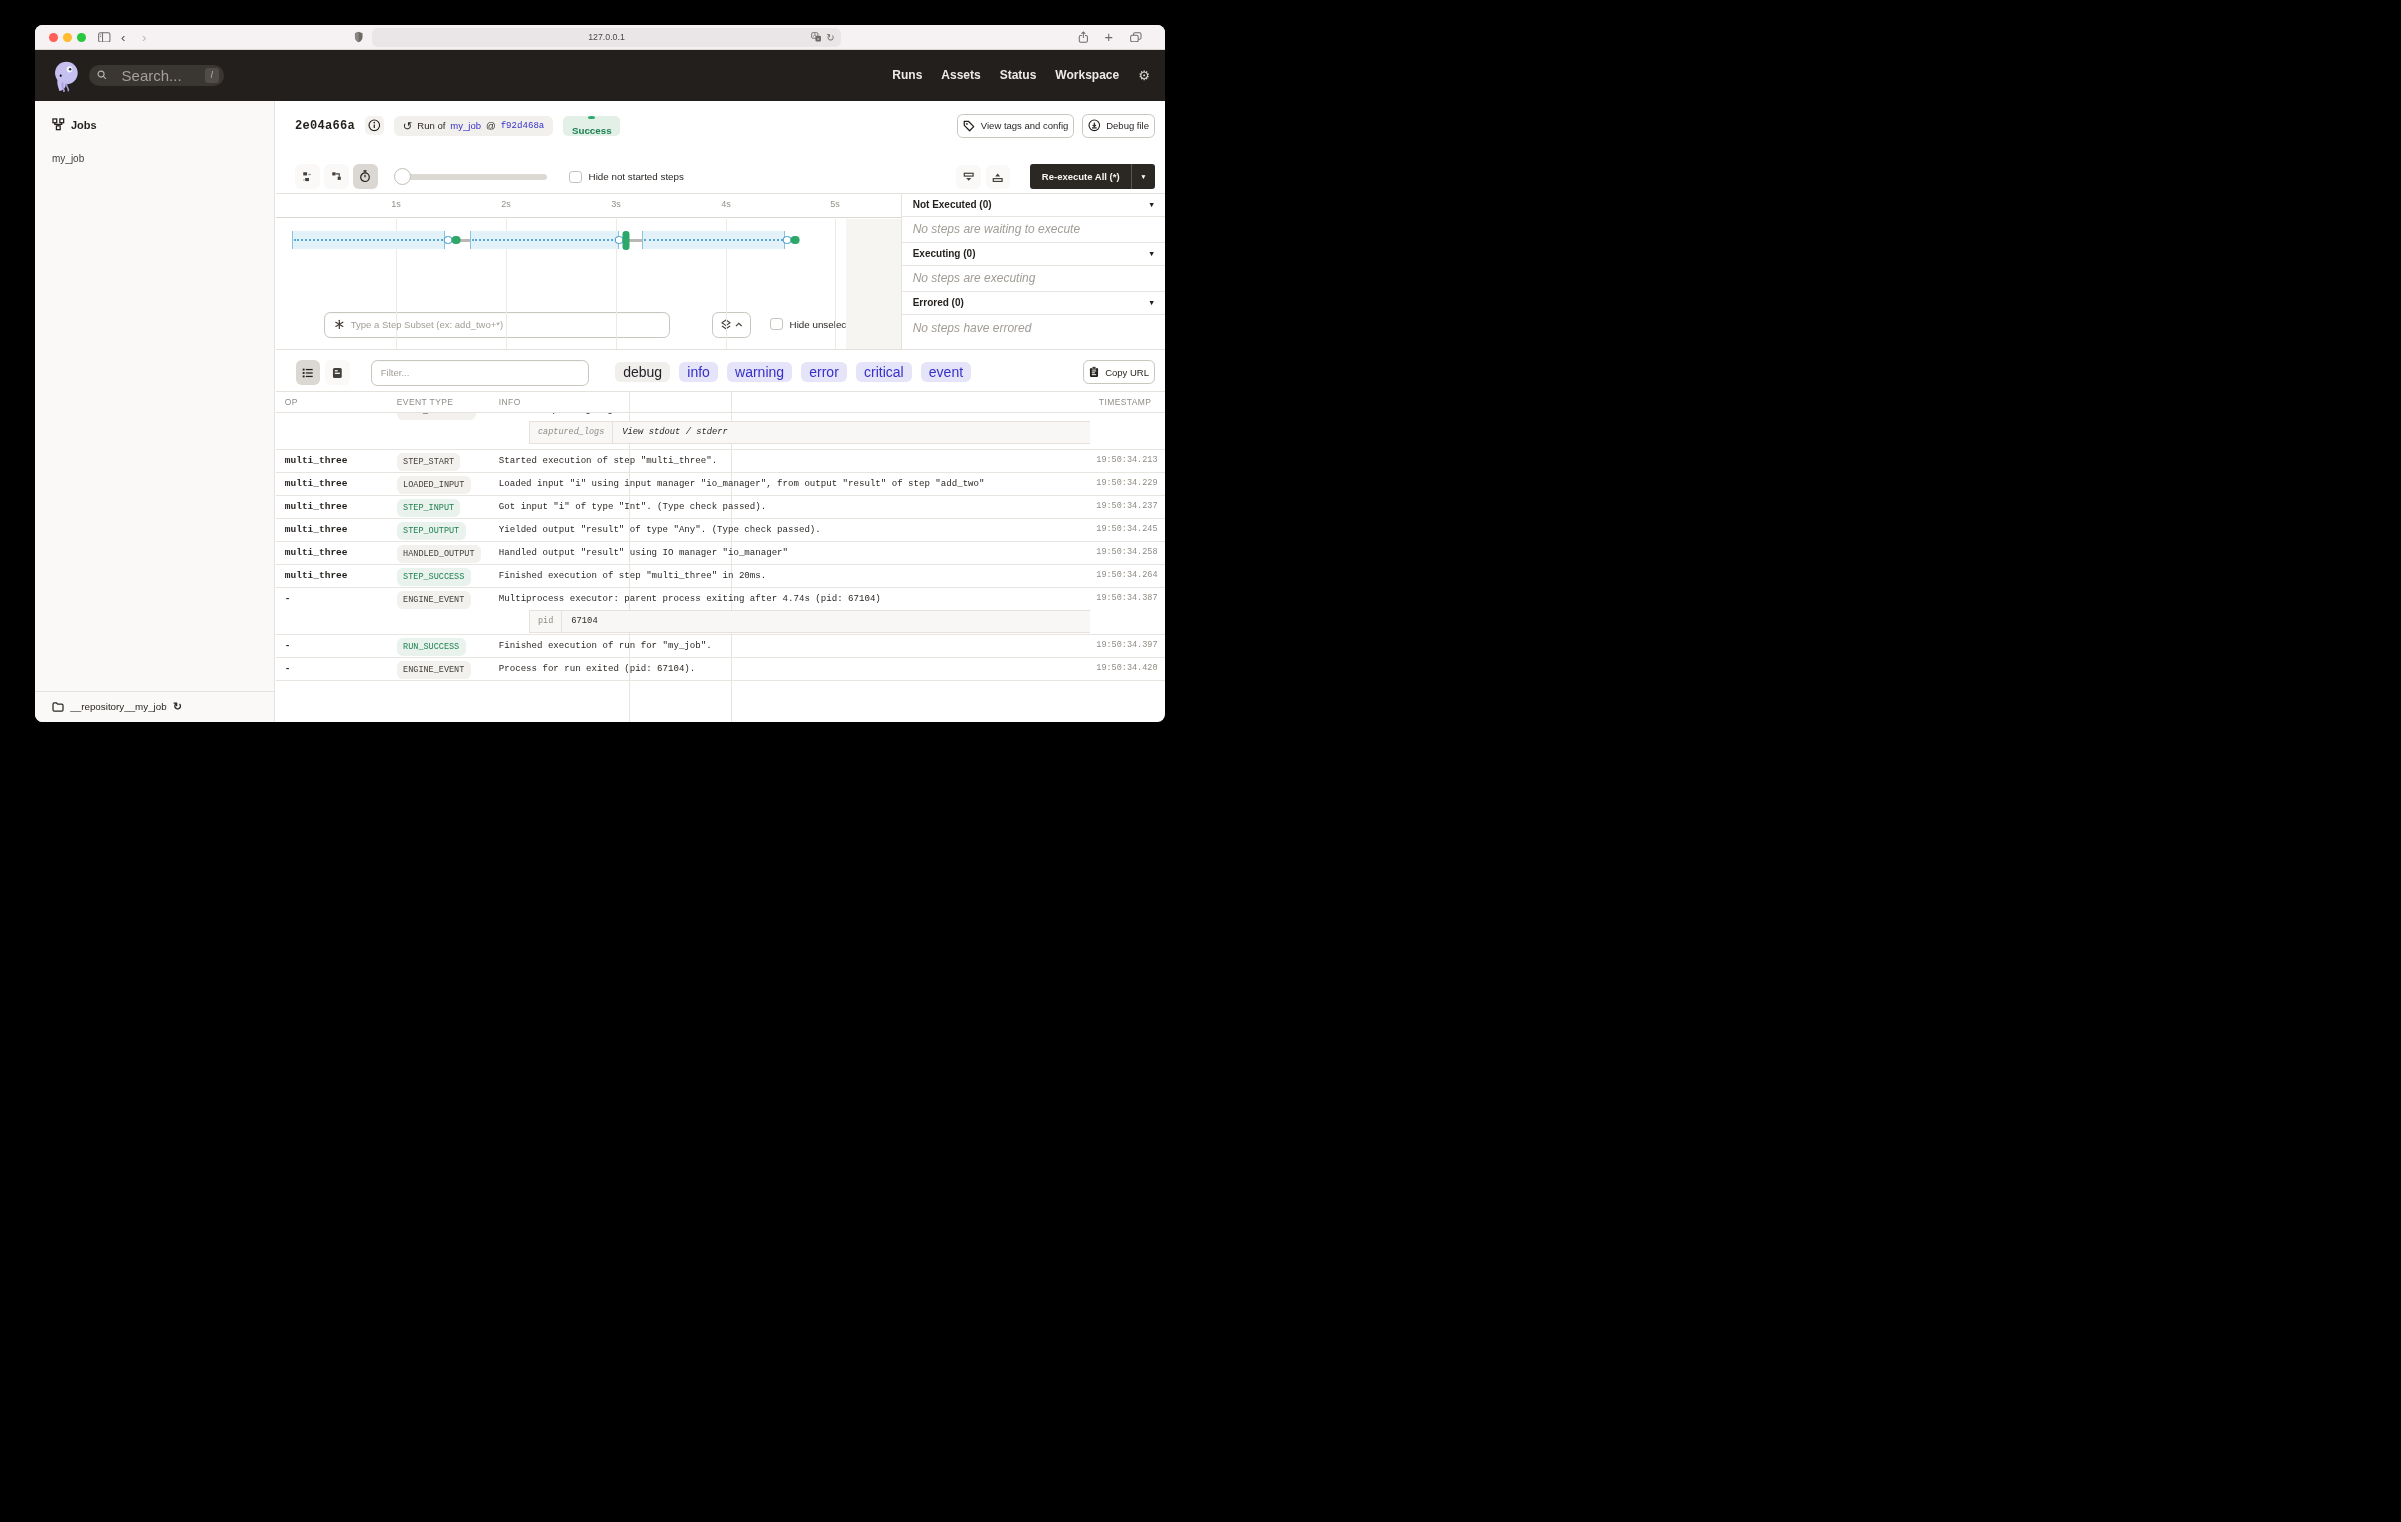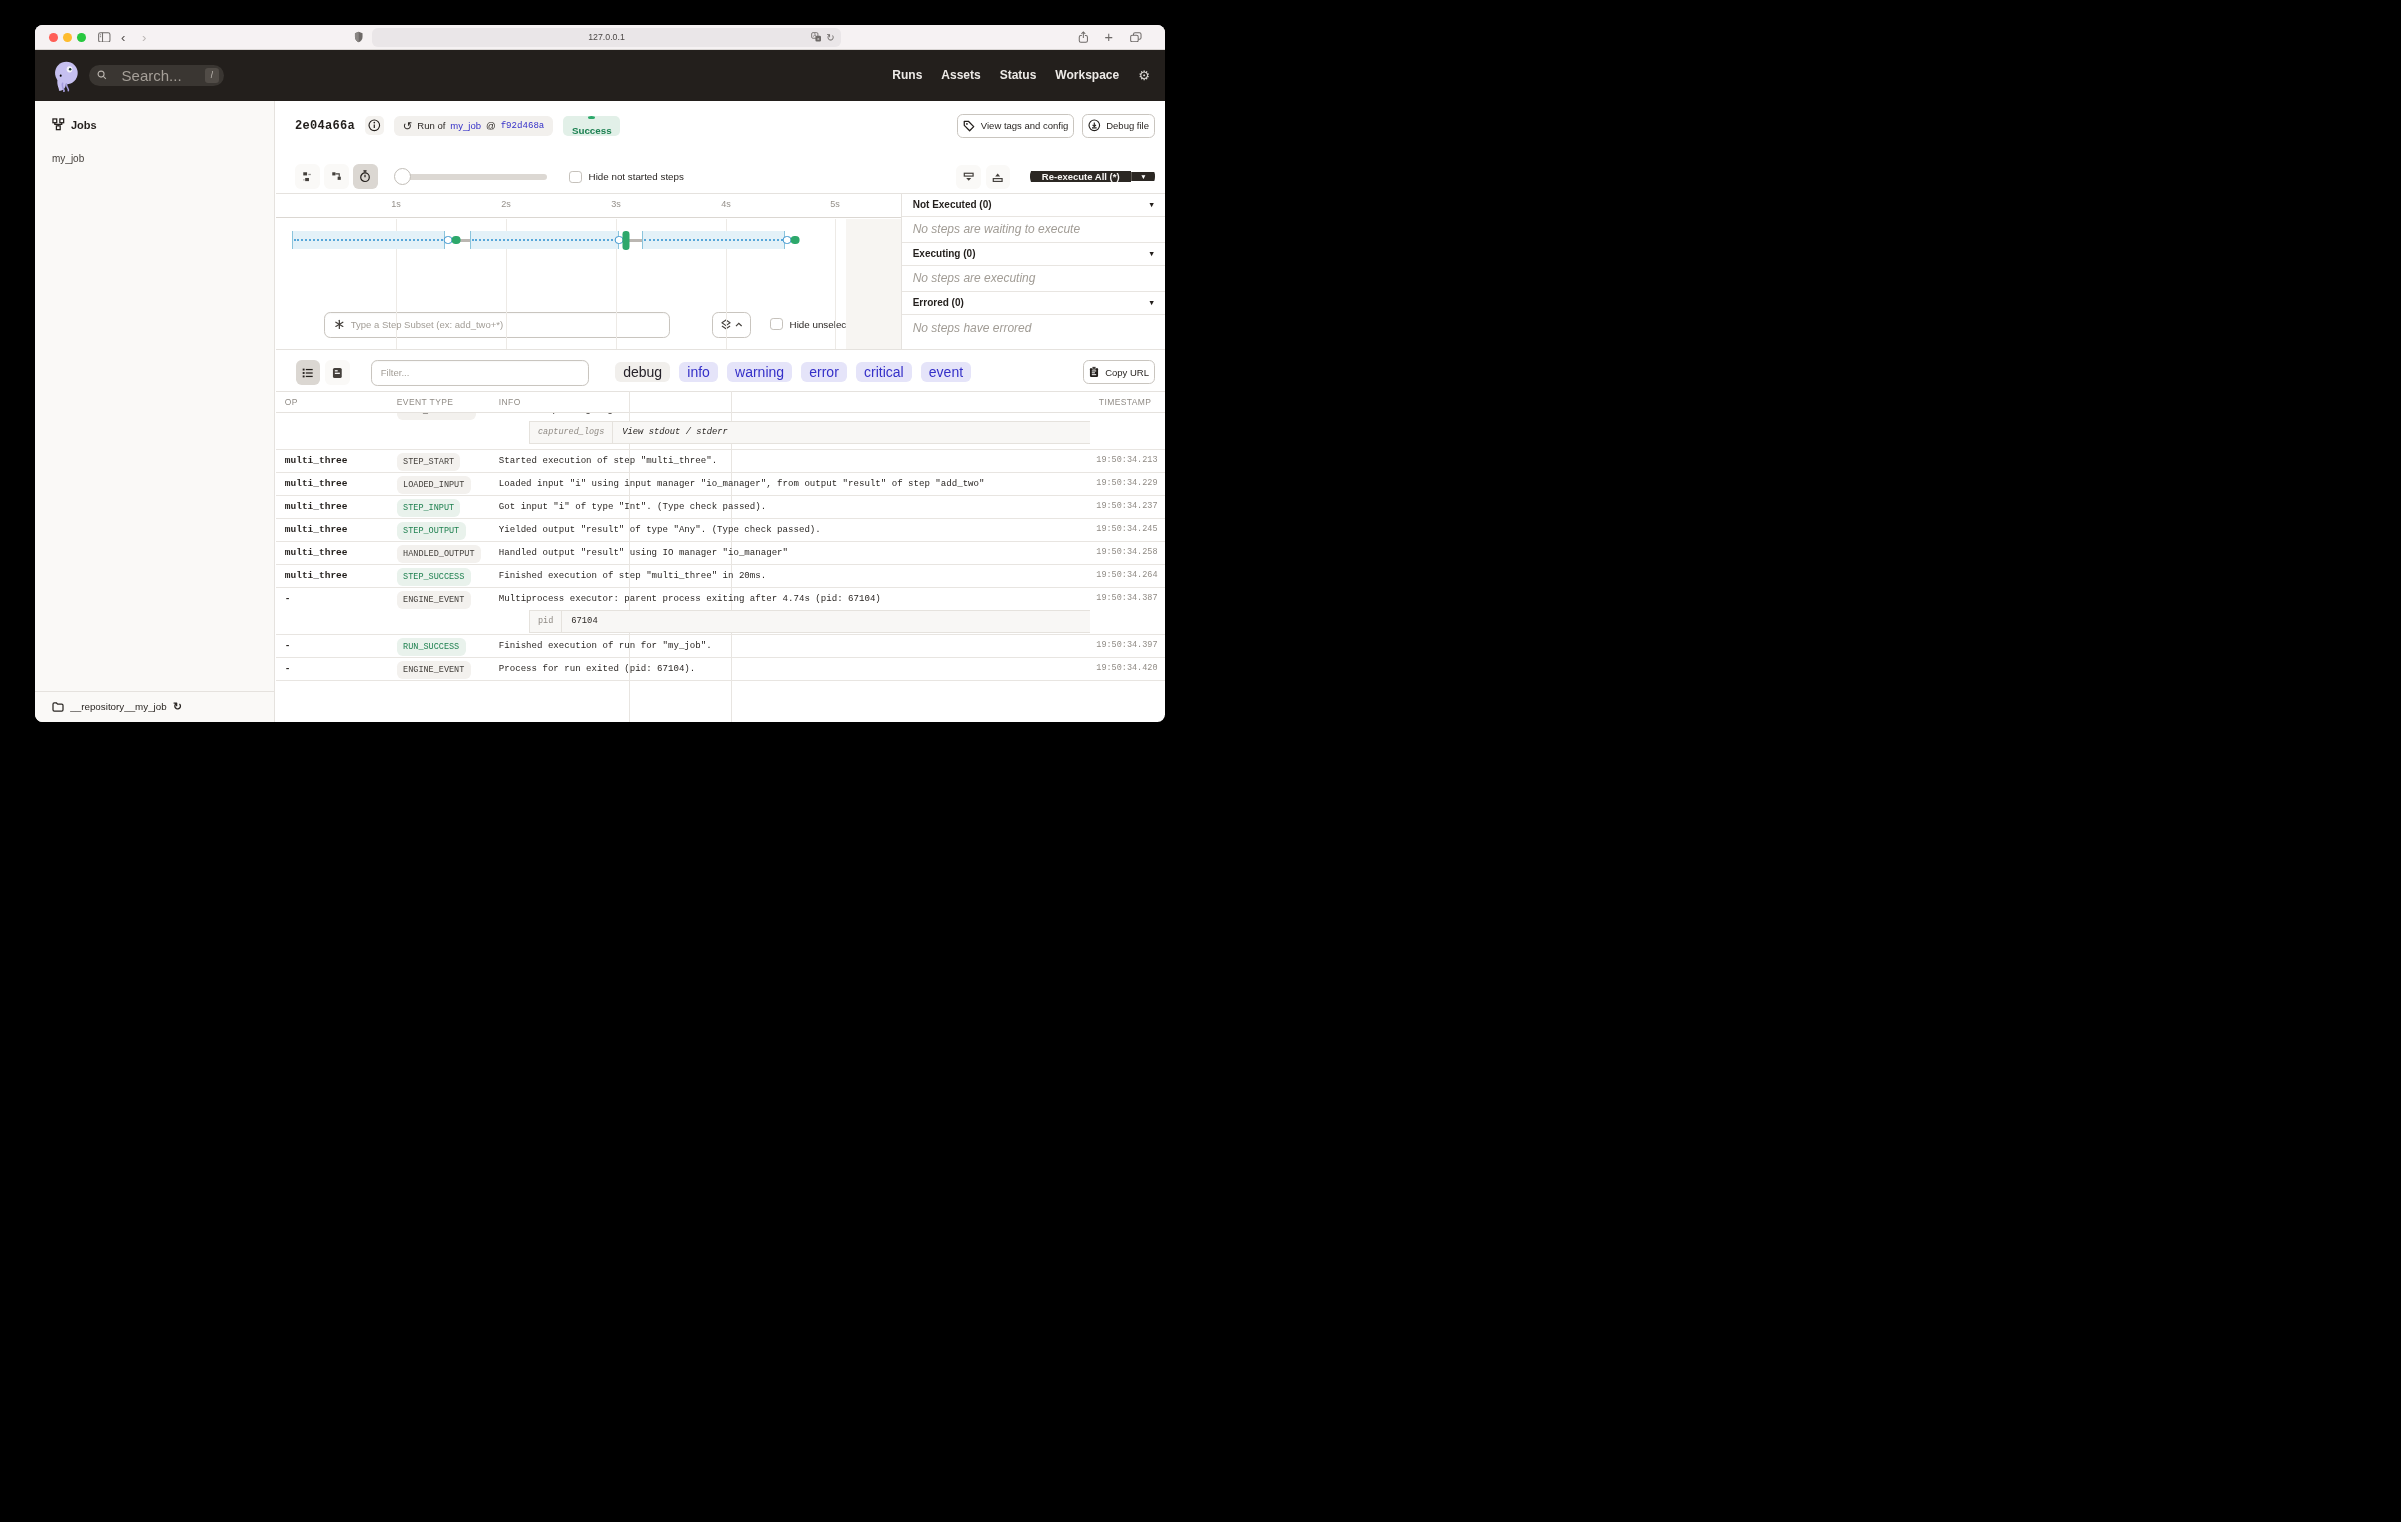--- a/index.html
+++ b/index.html
@@ -57,21 +57,21 @@
   .toolbar { position:absolute; left:241px; top:136px; right:0; height:33px; border-bottom:0.6px solid #e5e2de; }
   .modebtns { position:absolute; left:19px; top:3.8px; display:flex; gap:4.4px; }
   .iconbtn { width:24.6px; height:24.6px; border-radius:5.7px; background:#faf9f7; display:flex; align-items:center; justify-content:center; }
   .iconbtn.active { background:#dbd7d2; }
   .slider { position:absolute; left:120px; top:13.2px; width:151px; height:6.3px; background:#dcd8d3; border-radius:3.2px; }
   .knob { position:absolute; left:-2.5px; top:-5.7px; width:17px; height:17px; border-radius:50%; background:#fff; border:0.9px solid #c2beb8; }
   .cbrow { display:flex; align-items:center; gap:7px; font-size:9.8px; color:#2b2724; }
   .cb { width:12.6px; height:12.6px; border:1.3px solid #c5c1bb; border-radius:3.2px; background:#fff; }
   .tb-check { position:absolute; left:293px; top:10px; }
   .tb-right { position:absolute; right:10px; top:3.8px; display:flex; gap:5px; align-items:center; }
-  .reexec { height:25px; display:flex; margin-left:15px; border-radius:12px; overflow:hidden;align-items:center; }
+  .reexec { height:25px; display:flex; margin-left:15px; border-radius:3px; overflow:hidden; }
   .reexec .main { background:#2b2723; color:#f7f5f3; font-size:9.5px; font-weight:600; display:flex; align-items:center; padding:0 11.4px; }
   .reexec .caret { background:#2b2723; width:24px; display:flex; align-items:center; justify-content:center; border-left:0.6px solid #5a5650; color:#fff; font-size:7.6px; }
 
   
   .axislabels { position:absolute; left:241px; top:169px; width:625px; height:24.6px; border-bottom:0.6px solid #dbd7d2; }
   .ticklabel { position:absolute; top:5.7px; transform:translateX(-50%); color:#95908a; font-size:9.1px; }
   .gantt { position:absolute; left:241px; top:194px; width:625px; height:130px; overflow:hidden; }
   .gridline { position:absolute; top:0; height:130px; width:0.6px; background:#edeae6; }
   .doneregion { position:absolute; top:0; height:130px; right:0; background:#f7f5f2; }
   .gspan { position:absolute; top:12.6px; height:17.7px; background:#e3f1f8; border-left:0.9px solid #8ac4dc; border-right:0.9px solid #8ac4dc; }

